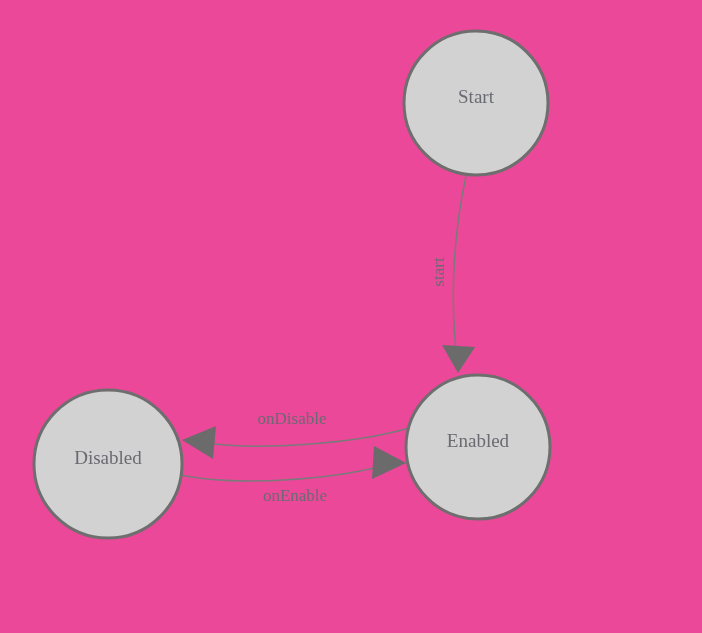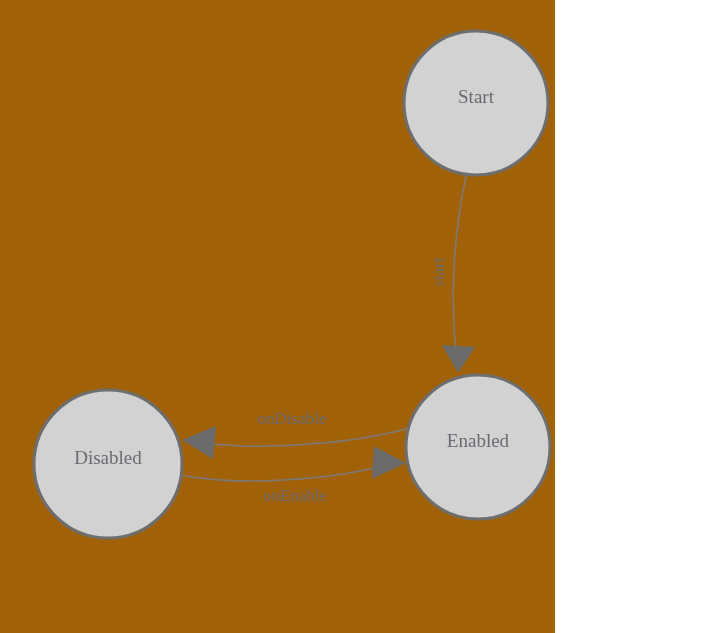--- a/index.html
+++ b/index.html
@@ -6,23 +6,23 @@
   html, body {
     margin: 0;
     padding: 0;
     background: #ffffff;
   }
   body {
     font-family: "Liberation Serif", "DejaVu Serif", serif;
   }
   #diagram-canvas {
     position: relative;
-    width: 555px;
+    width: 702px;
     height: 633px;
-    background: #a16207;
+    background: #ec4899;
     overflow: hidden;
   }
   #diagram-svg {
     position: absolute;
     left: 0;
     top: 0;
     width: 702px;
     height: 633px;
     display: block;
   }

